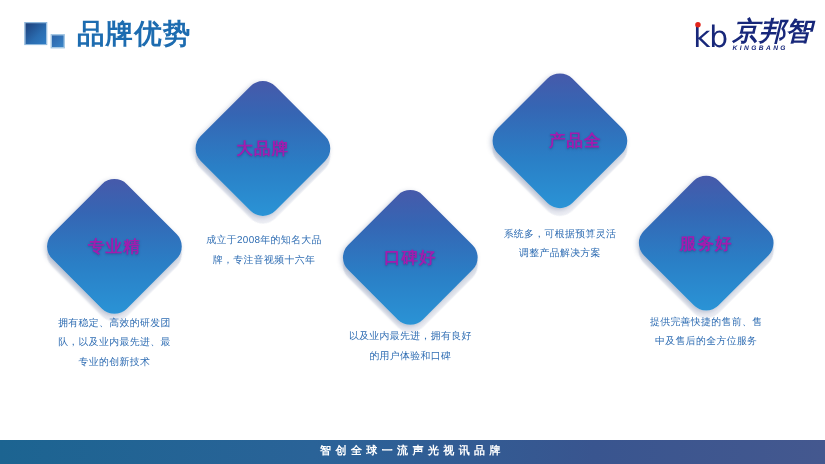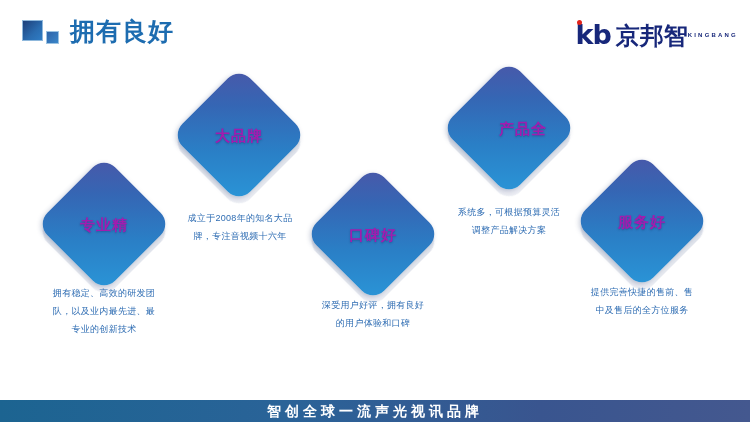--- a/index.html
+++ b/index.html
@@ -59,38 +59,39 @@
   .logo {
     position: absolute;
     right: 12px; top: 14px;
     height: 34px;
     display: flex;
     align-items: flex-end;
   }
   .logo-mark {
     position: relative;
     font-size: 27px;
-    font-weight: bold;
+    font-weight: normal;
     color: #17277a;
     line-height: 27px;
     letter-spacing: -1px;
     font-family: "DejaVu Sans", sans-serif;
   }
   .logo-dot {
     position: absolute;
     left: 2px; top: -1px;
     width: 5px; height: 5px;
     border-radius: 50%;
     background: #e2231a;
   }
   .logo-cn-wrap {
     margin-left: 5px;
     display: flex;
-    flex-direction: row;
-    align-items: center;
+    flex-direction: column;
+    align-items: flex-start;
+    font-style: italic;
   }
   .logo-cn {
     font-size: 24px;
     font-weight: bold;
     color: #17277a;
     line-height: 25px;
     letter-spacing: 0px;
   }
   .logo-en {
     font-size: 6px;
@@ -158,35 +159,35 @@
     left: 0; bottom: 0;
     width: 750px;
     height: 22px;
     background: linear-gradient(90deg, #1c6491 0%, #2a6398 38%, #39558f 72%, #44588f 100%);
     display: flex;
     align-items: center;
     justify-content: center;
   }
   .footer-text {
     color: #ffffff;
-    font-size: 14px;
+    font-size: 10px;
     font-weight: bold;
     letter-spacing: 4px;
     line-height: 12px;
   }
 </style>
 </head>
 <body>
 
 <div class="slide">
 
   <div class="header">
     <div class="sq-big"></div>
     <div class="sq-small"></div>
-    <div class="page-title">拥有良好</div>
+    <div class="page-title">品牌优势</div>
 
     <div class="logo">
       <div class="logo-mark">kb<span class="logo-dot"></span></div>
       <div class="logo-cn-wrap">
         <div class="logo-cn">京邦智</div>
         <div class="logo-en">KINGBANG</div>
       </div>
     </div>
   </div>
 
@@ -211,21 +212,21 @@
   <div class="caption" style="left:150px; top:209px; width:180px;">成立于2008年的知名大品
 牌，专注音视频十六年</div>
 
   <div class="card" style="left:325px; top:186px;">
     <div class="diamond-wrap">
       <div class="diamond-shadow"></div>
       <div class="diamond"></div>
     </div>
     <div class="diamond-label" style="left:0; top:40px;">口碑好</div>
   </div>
-  <div class="caption" style="left:283px; top:296px; width:180px;">深受用户好评，拥有良好
+  <div class="caption" style="left:283px; top:296px; width:180px;">以及业内最先进，拥有良好
 的用户体验和口碑</div>
 
   <div class="card" style="left:461px; top:80px;">
     <div class="diamond-wrap">
       <div class="diamond-shadow"></div>
       <div class="diamond"></div>
     </div>
     <div class="diamond-label" style="left:14px; top:40px;">产品全</div>
   </div>
   <div class="caption" style="left:419px; top:203px; width:180px;">系统多，可根据预算灵活

